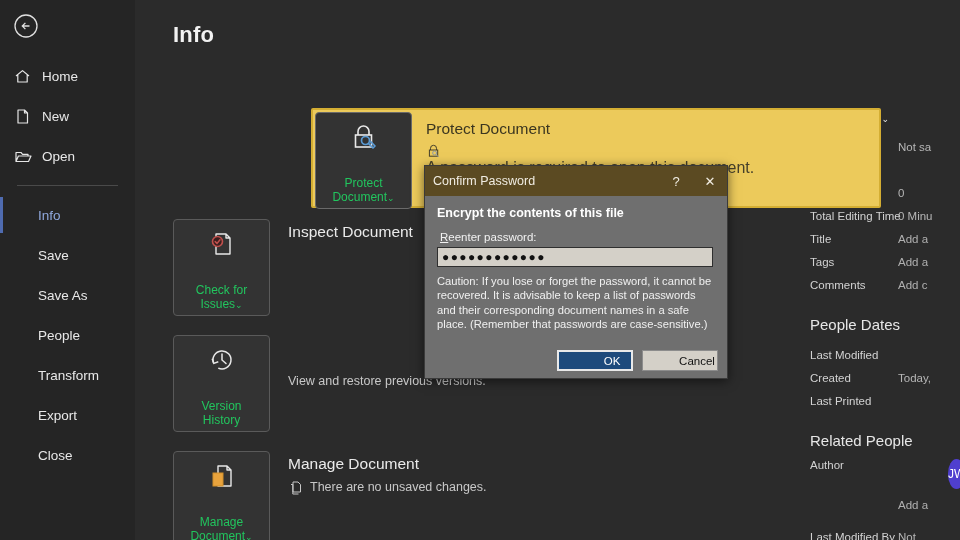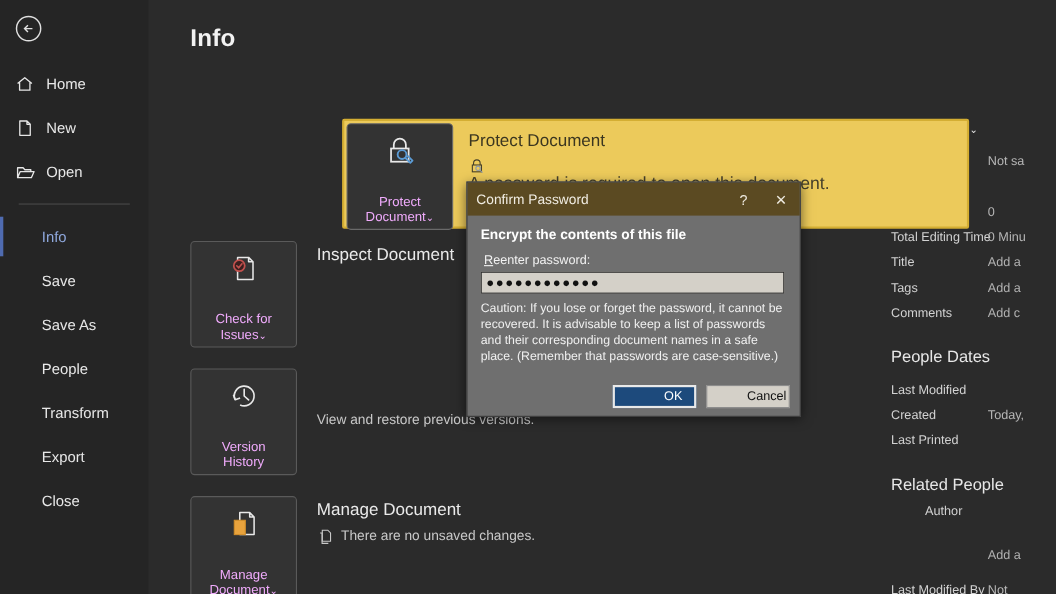--- a/index.html
+++ b/index.html
@@ -63,21 +63,21 @@
   .tile {
     width: 97px; height: 97px;
     border: 1px solid #5a5a5a; border-radius: 4px;
     background: #333333;
     display: flex; flex-direction: column;
     align-items: center; justify-content: center;
     cursor: pointer; flex: 0 0 97px;
   }
   .tile .tile-icon { height: 40px; display:flex; align-items:center; justify-content:center; }
   .tile .tile-label {
-    margin-top: 19px; color: #f0abfc; font-size: 12px;
+    margin-top: 19px; color: #22c55e; font-size: 12px;
     text-align: center; line-height: 14px;
   }
   .tile .caret { font-size: 9px; }
 
   .desc { margin-left: 18px; padding-top: 4px; flex: 1; }
   .desc h3 { font-size: 15.5px; font-weight: normal; color: #eaeaea; margin-bottom: 6px; }
   .desc .line { display: flex; align-items: flex-start; color: #c8c8c8; font-size: 12.5px; line-height: 17px; }
   .desc .line .lico { width: 22px; flex: 0 0 22px; display:flex; align-items:center; }
 
   
@@ -114,21 +114,21 @@
   .prop-row .k { width: 88px; flex: 0 0 88px; }
   .prop-row .v { color: #b6b6b6; }
   .prop-row .v.link { color: #b0b0b0; cursor: pointer; }
   .avatar {
     width: 30px; height: 30px; border-radius: 50%;
     background: #4f3fcf;
     color: #fff; font-size: 12px;
     display: flex; align-items: center; justify-content: center;
     margin-left: 50px;
   }
-  .author-row { display:flex; align-items:center; height: 34px; font-size: 11.5px; color:#d2d2d2;flex-direction:column;}
+  .author-row { display:flex; align-items:flex-start; height: 34px; font-size: 11.5px; color:#d2d2d2;}
   .author-row .k { width: 88px; flex: 0 0 88px; }
 
   
   .dlg {
     position: absolute; left: 289px; top: 165px;
     width: 304px; height: 214px;
     background: #6f6f6f;
     border: 1px solid #3a3a3a;
     box-shadow: 0 2px 10px rgba(0,0,0,.55);
     z-index: 50;

